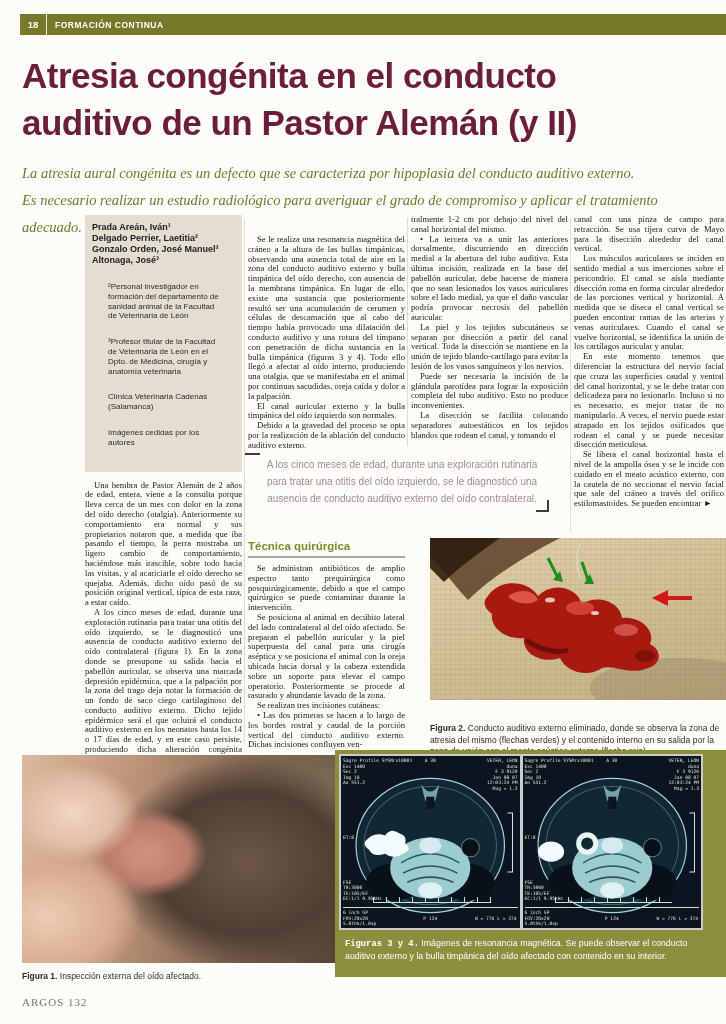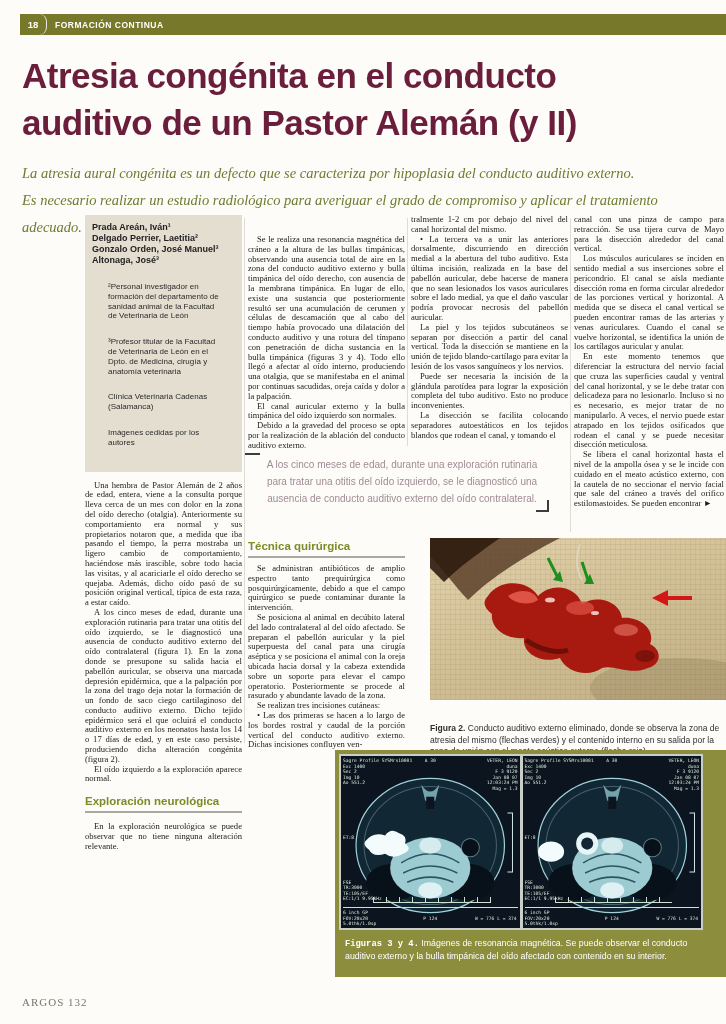--- a/index.html
+++ b/index.html
@@ -1,21 +1,21 @@
 <!DOCTYPE html>
 <html><head>
 <meta charset="utf-8">
 <style>
   html,body{margin:0;padding:0;background:#ffffff;}
   #page{position:relative;width:726px;height:1024px;background:#fdfcf8;overflow:hidden;
         font-family:"Liberation Serif",serif;color:#1b1b1b;}
   
   .hbar{position:absolute;left:20px;top:14px;width:706px;height:21px;background:#77782a;
         display:flex;align-items:center;font-family:"Liberation Sans",sans-serif;color:#fff;}
-  .hnum{width:26px;text-align:center;font-size:9.5px;font-weight:bold;border-right:1px solid rgba(255,255,255,.85);line-height:21px;border-radius:8px;}
+  .hnum{width:26px;text-align:center;font-size:9.5px;font-weight:bold;border-right:1px solid rgba(255,255,255,.85);line-height:21px;}
   .hlabel{padding-left:8px;font-size:8.5px;font-weight:bold;letter-spacing:.5px;}
   
   .title{position:absolute;left:22px;top:52px;width:690px;font-family:"Liberation Sans",sans-serif;
          font-weight:bold;font-size:35px;line-height:47px;color:#6b1e3c;letter-spacing:-.5px;}
   .intro{position:absolute;left:22px;top:160px;width:695px;font-style:italic;font-size:14.5px;
          line-height:27px;color:#6c7c31;}
   
   .col{position:absolute;width:157px;font-size:8.6px;line-height:9.8px;text-align:justify;}
   .col p{margin:0;text-indent:9px;}
   .col p.noind{text-indent:0;}
@@ -184,20 +184,27 @@
         </g>
         <g>
           <line x1="262" y1="60" x2="236" y2="60" stroke="#d31616" stroke-width="4"></line>
           <polygon points="238,52 222,60 238,68" fill="#d31616"></polygon>
         </g>
       </svg>
     </div>
     <div class="figcap"><b>Figura 2.</b><span> Conducto auditivo externo eliminado, donde se observa la zona de atresia del mismo (flechas verdes) y el contenido interno en su salida por la zona de unión con el meato acústico externo (flecha roja).</span></div>
   </div>
 
+  <div class="fig1wrap">
+    <div class="fig1photo">
+      <div class="earflap"></div>
+      <div class="earpink"></div>
+    </div>
+    <div class="figcap"><b>Figura 1.</b><span> Inspección externa del oído afectado.</span></div>
+  </div>
 
   <div class="mriblock">
     <div class="film">
 
       <div class="mpanel">
         <svg viewBox="0 0 178 169" preserveAspectRatio="none">
           <rect width="178" height="169" fill="#0b141f"></rect>
           <ellipse cx="89" cy="88" rx="74" ry="66" fill="#122734" stroke="#9fd2da" stroke-width="1.2"></ellipse>
           <ellipse cx="89" cy="88" rx="66" ry="58" fill="none" stroke="#9fd2da" stroke-opacity="0.35"></ellipse>
           <path d="M80,28 q9,14 18,0 l-4,16 h-10 z" fill="#8fc3c9" opacity="0.8"></path>

